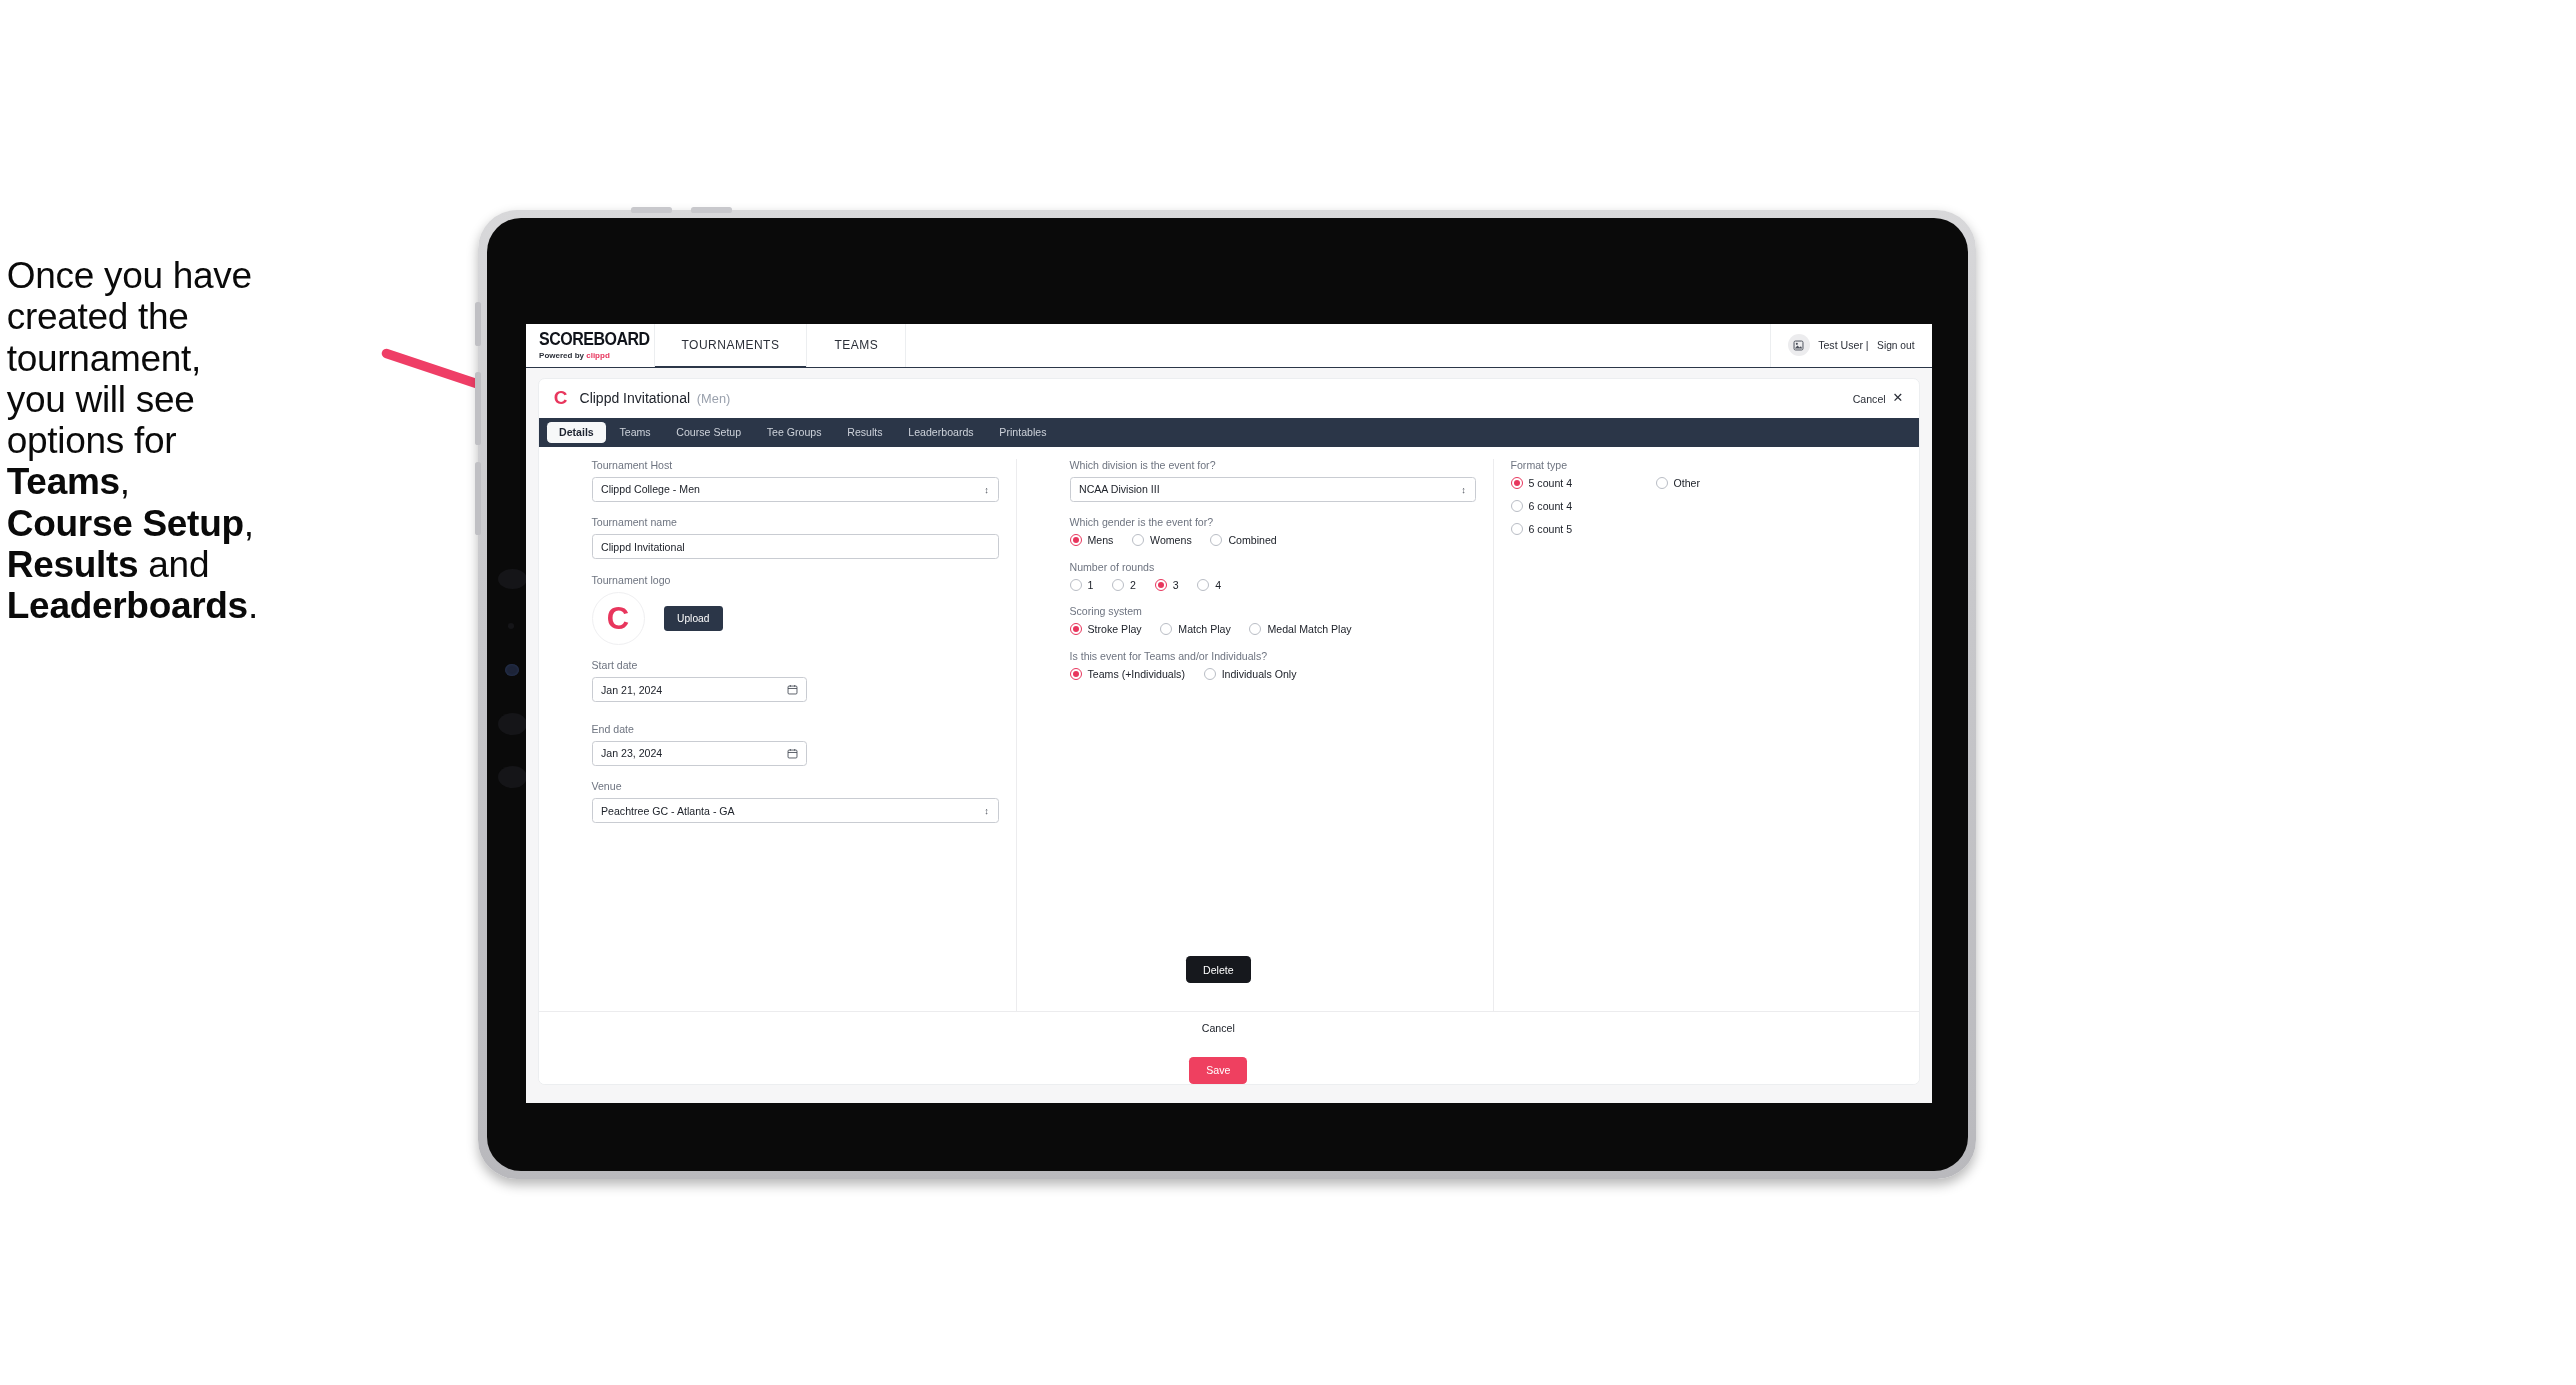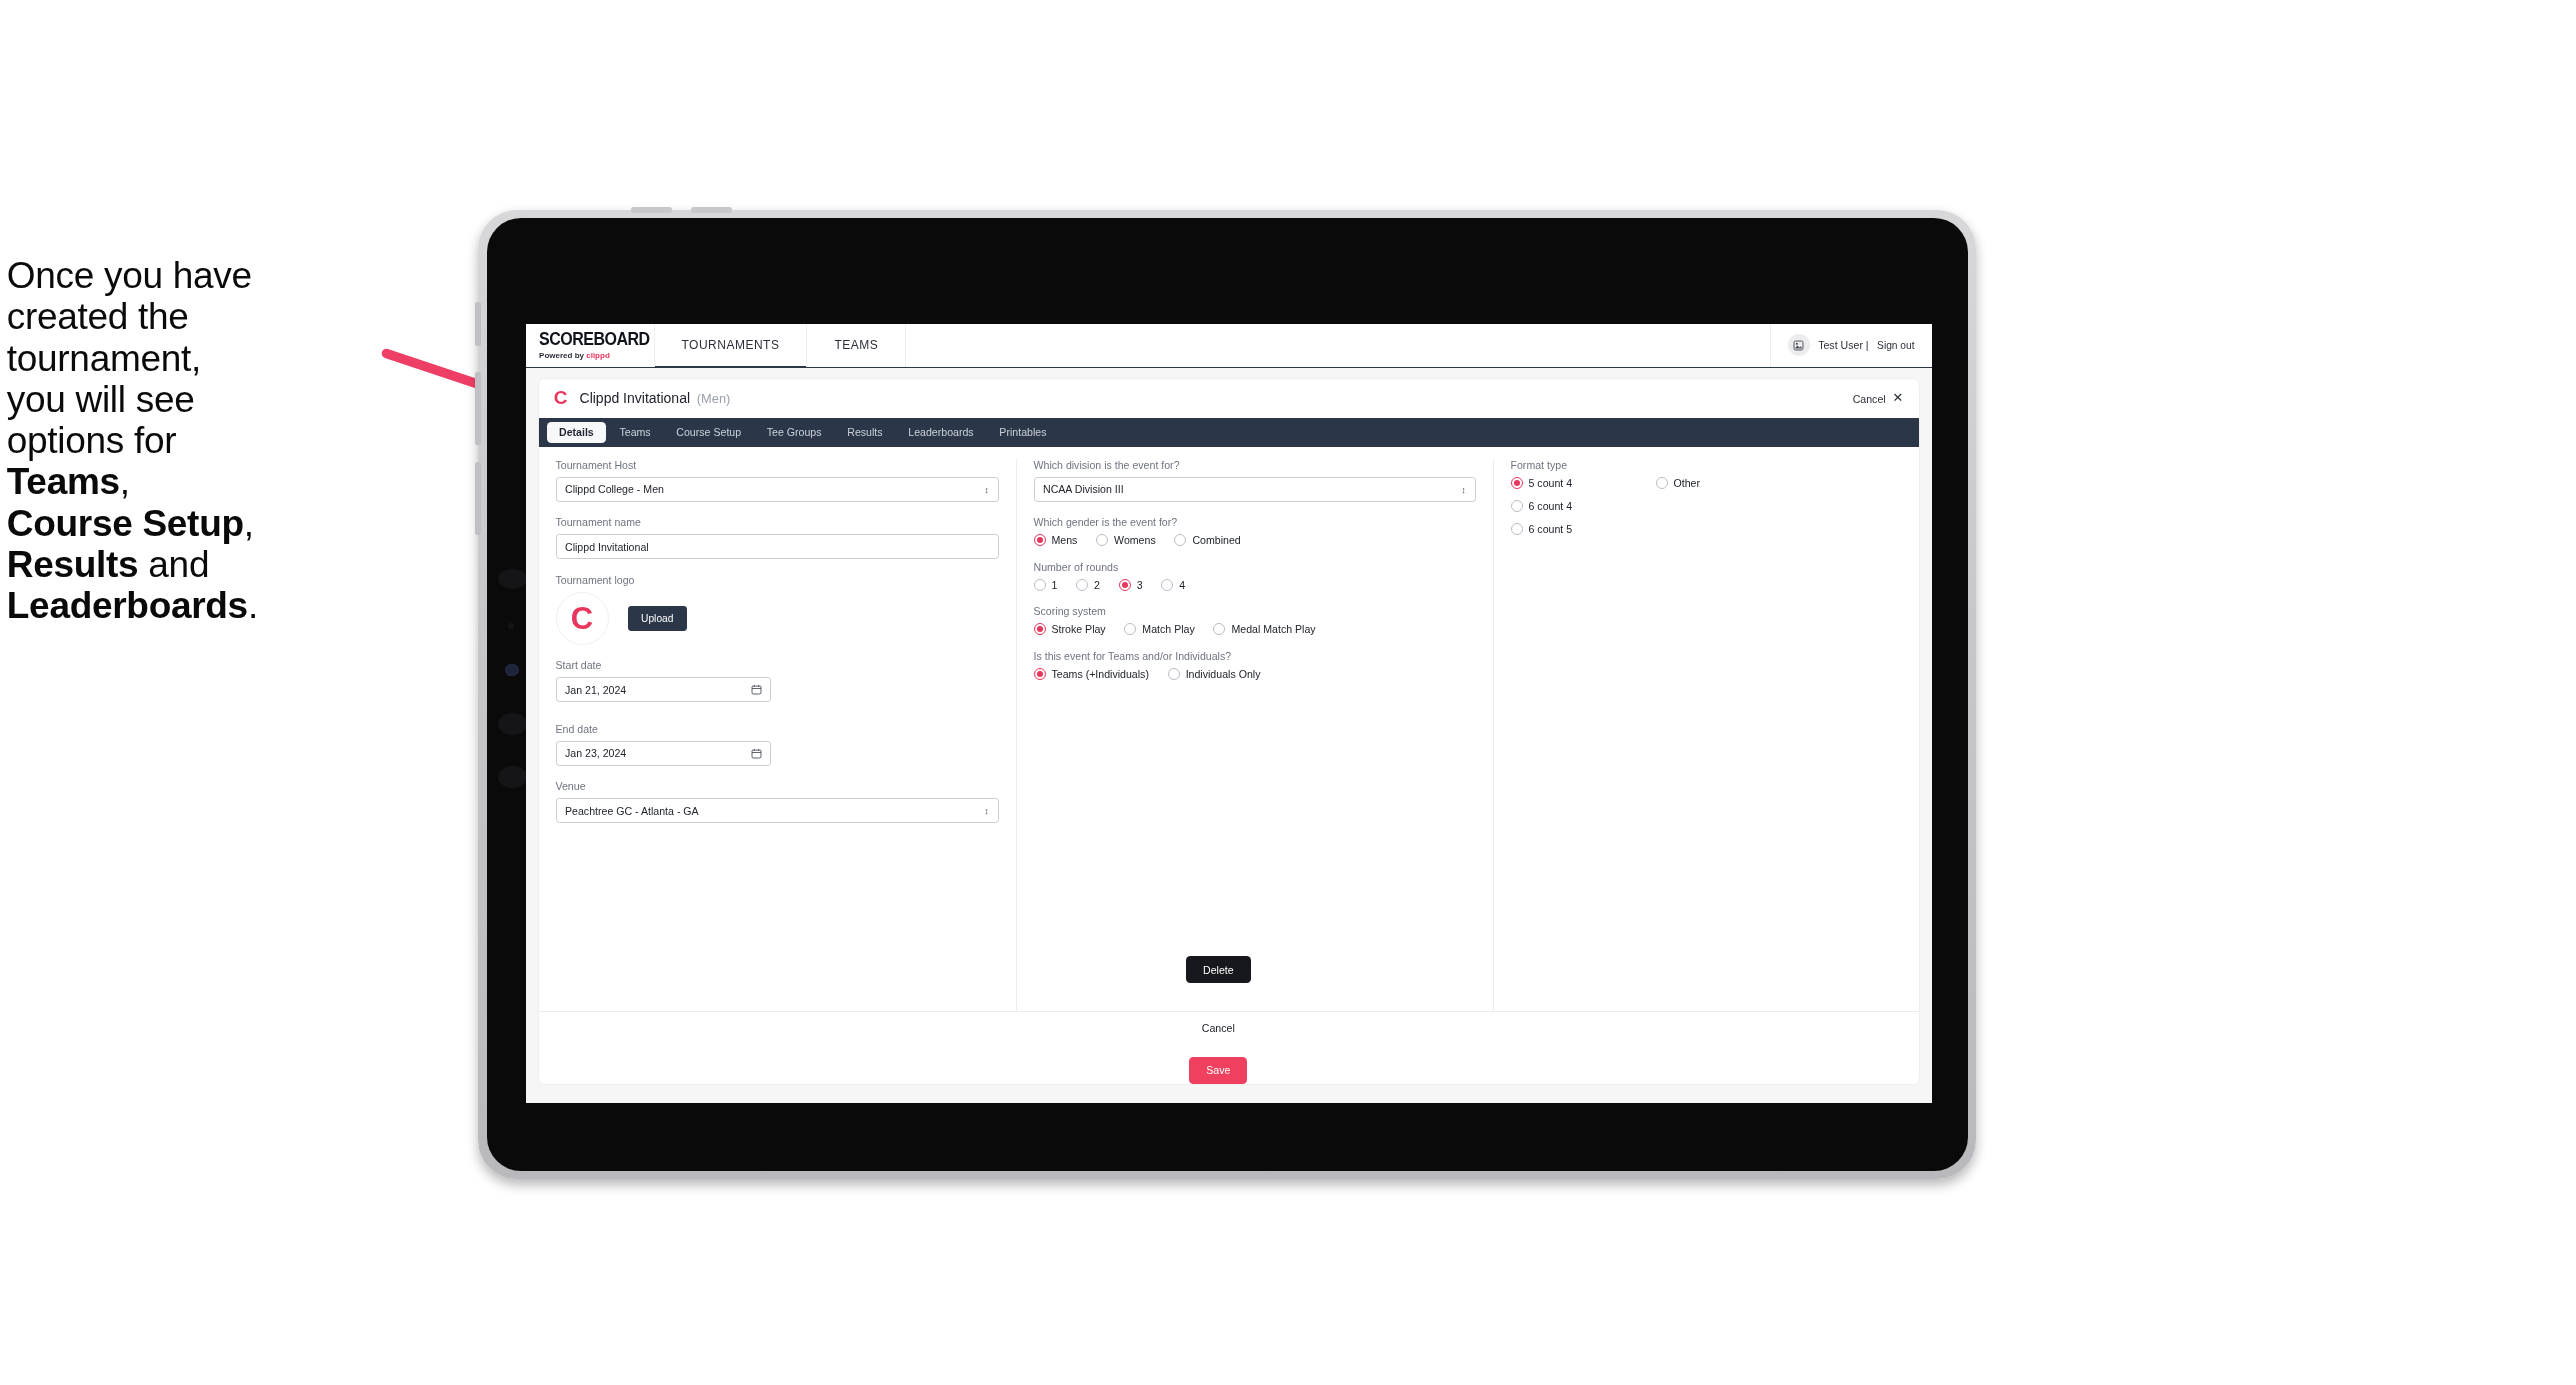--- a/index.html
+++ b/index.html
@@ -156,21 +156,21 @@
   .form-area {
     display: flex; height: 579px; background: #fff;
     padding: 12px 0 0 0;
   }
   .col { padding: 0 17px; }
   .col-1 { width: 477px; }
   .col-2 { width: 477px; border-left: 0.9px solid #ececee; }
   .col-3 { flex: 1; border-left: 0.9px solid #ececee; }
 
   .fl { font-size: 10.6px; color: #6e7480; margin-bottom: 6px; }
-  .fgroup { margin-bottom: 14.5px; }
+  .fgroup { margin-bottom: 14.5px; margin-left: 36px; }
 
   .inputbox {
     height: 25px; border: 0.9px solid #c9ccd2; border-radius: 3.4px;
     background: #fff; display: flex; align-items: center;
     padding: 0 8.5px; font-size: 10.6px; color: #20242c;
     position: relative;
   }
   .inputbox.ph { color: #a8adb6; }
   .sel-caret {
     position: absolute; right: 8.5px; font-size: 9.4px; color: #4a4f5a;

